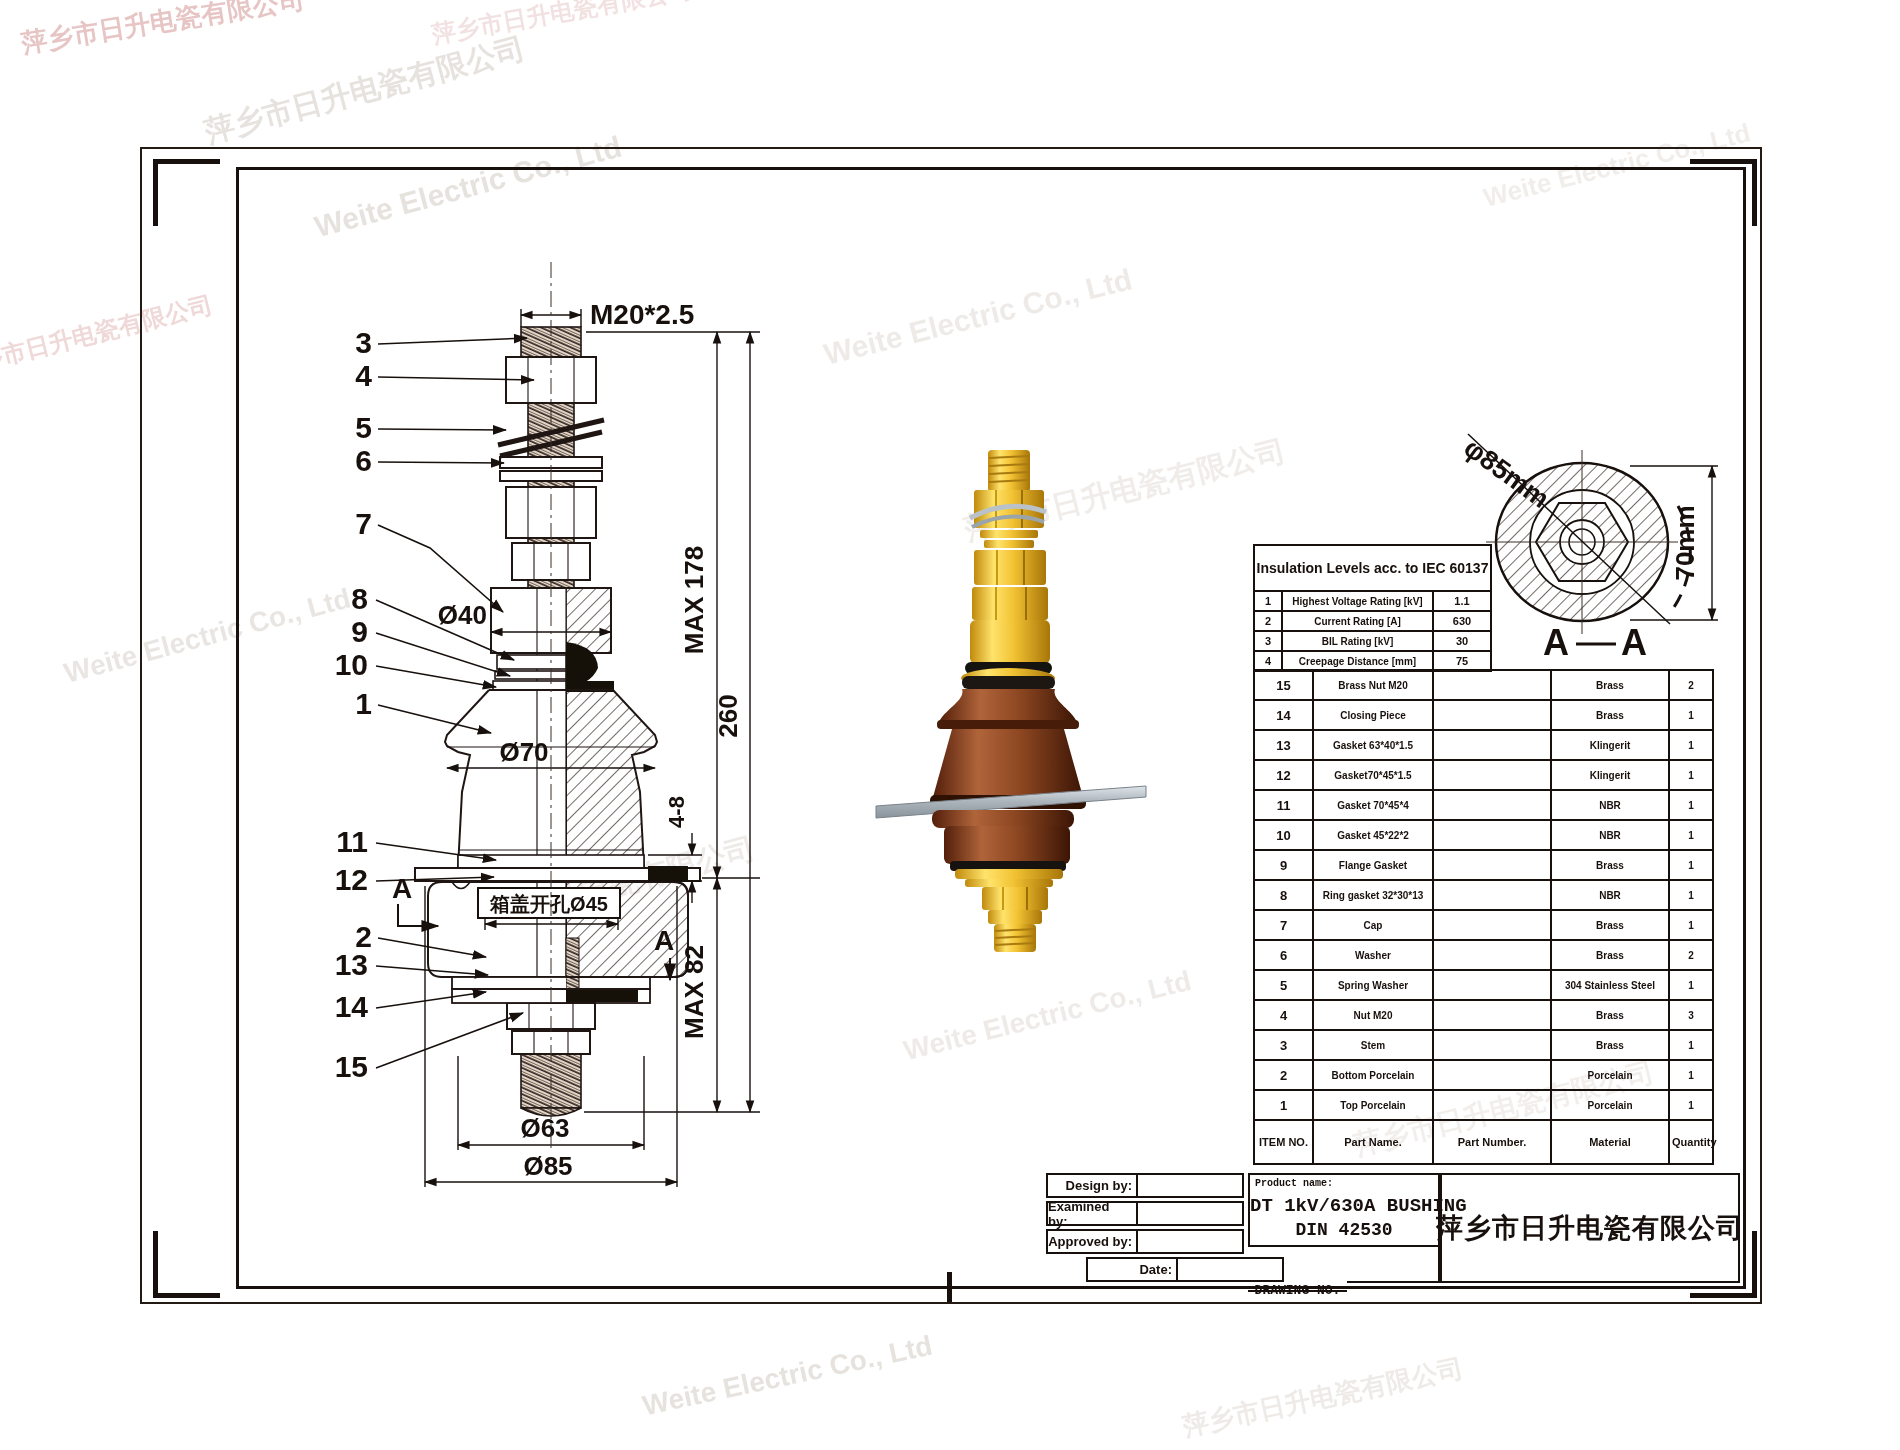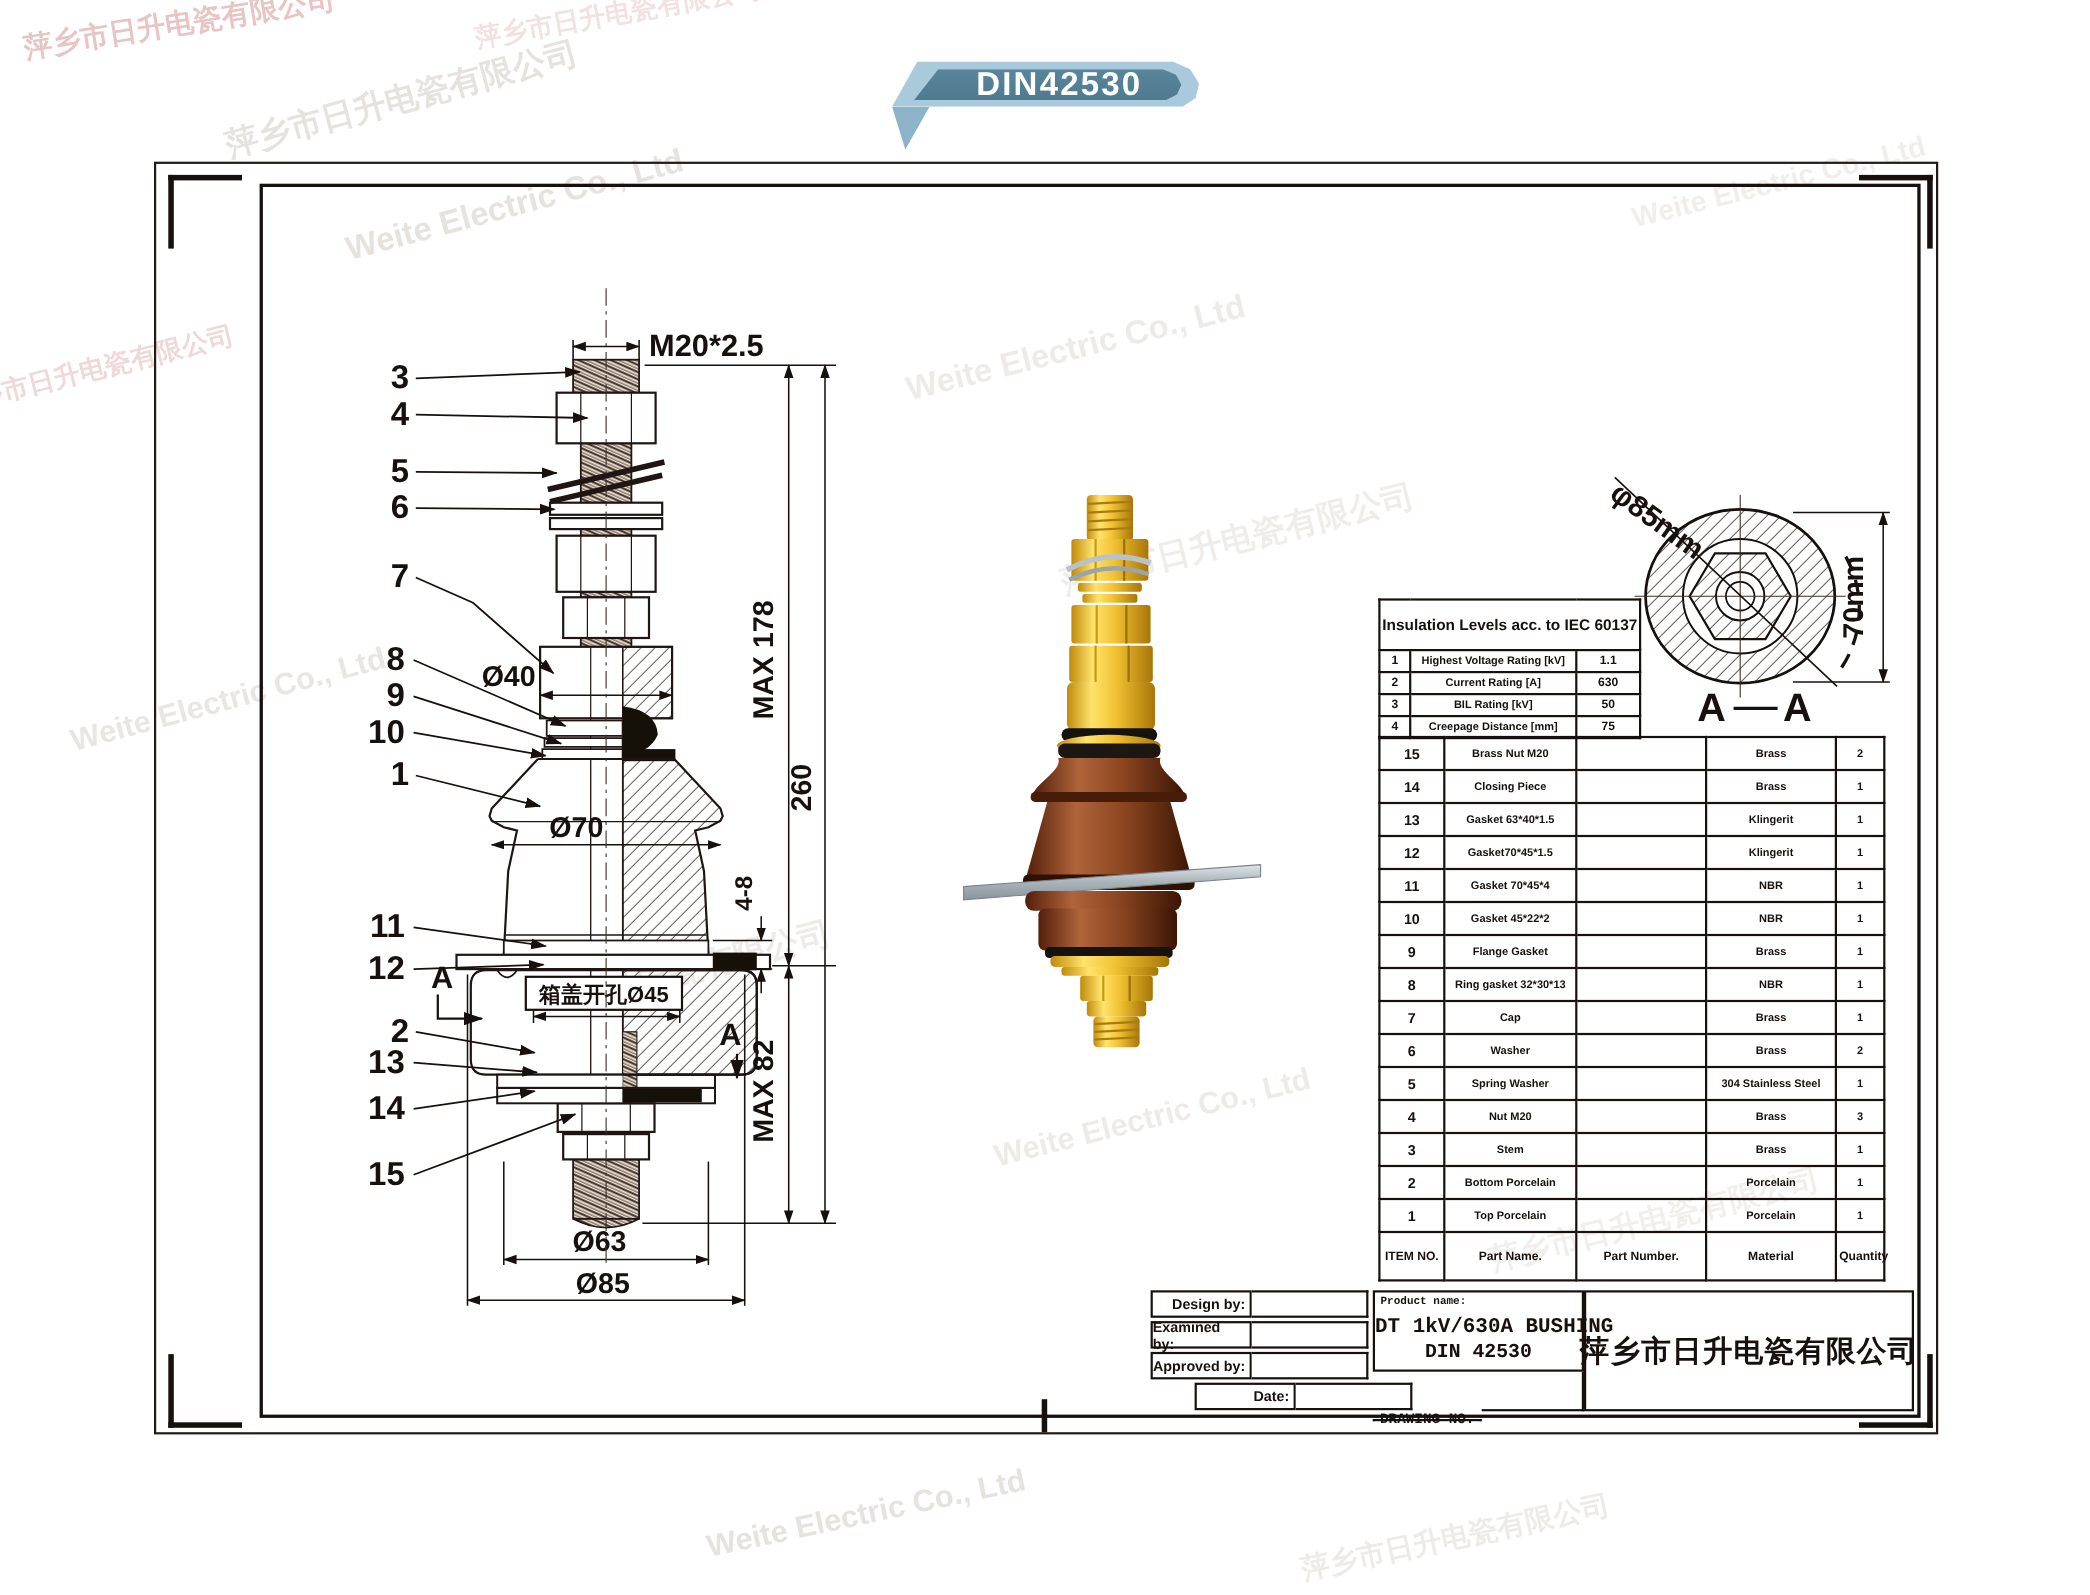--- a/index.html
+++ b/index.html
@@ -76,26 +76,20 @@
   <div class="wm" style="left:60px;top:620px;color:#c3b7ae;opacity:.35;font-size:28px;transform:rotate(-15deg);">Weite Electric Co., Ltd</div>
   <div class="wm" style="left:820px;top:300px;color:#c8bcb2;opacity:.3;font-size:30px;transform:rotate(-14deg);">Weite Electric Co., Ltd</div>
   <div class="wm" style="left:960px;top:470px;color:#c8bcb2;opacity:.28;font-size:30px;transform:rotate(-14deg);">萍乡市日升电瓷有限公司</div>
   <div class="wm" style="left:430px;top:870px;color:#c8bcb2;opacity:.3;font-size:30px;transform:rotate(-15deg);">萍乡市日升电瓷有限公司</div>
   <div class="wm" style="left:900px;top:1000px;color:#c8bcb2;opacity:.3;font-size:28px;transform:rotate(-14deg);">Weite Electric Co., Ltd</div>
   <div class="wm" style="left:1350px;top:1090px;color:#c8bcb2;opacity:.24;font-size:28px;transform:rotate(-14deg);">萍乡市日升电瓷有限公司</div>
   <div class="wm" style="left:640px;top:1360px;color:#c3b7ae;opacity:.4;font-size:28px;transform:rotate(-12deg);">Weite Electric Co., Ltd</div>
   <div class="wm" style="left:1180px;top:1380px;color:#c8bcb2;opacity:.3;font-size:26px;transform:rotate(-12deg);">萍乡市日升电瓷有限公司</div>
   <div class="wm" style="left:1480px;top:150px;color:#c8bcb2;opacity:.25;font-size:26px;transform:rotate(-14deg);">Weite Electric Co., Ltd</div>
 
-  <div class="banner">
-    <div class="banner-light"></div>
-    <div class="banner-fold"></div>
-    <div class="banner-dark"></div>
-    <div class="banner-text">DIN42530</div>
-  </div>
 
   <div class="outer-border"></div>
   <div class="cmark tl"></div>
   <div class="cmark tr"></div>
   <div class="cmark bl"></div>
   <div class="cmark br"></div>
   <div class="inner-frame"></div>
   <div class="tick-bottom"></div>
 
   <svg style="position:absolute;left:260px;top:250px;" width="540" height="990" viewBox="260 250 540 990">
@@ -407,21 +401,21 @@
           <td class="ins-val">1.1</td>
         </tr>
     <tr class="ins-row">
           <td class="ins-no">2</td>
           <td class="ins-name">Current Rating [A]</td>
           <td class="ins-val">630</td>
         </tr>
     <tr class="ins-row">
           <td class="ins-no">3</td>
           <td class="ins-name">BIL Rating [kV]</td>
-          <td class="ins-val">50</td>
+          <td class="ins-val">30</td>
         </tr>
     <tr class="ins-row">
           <td class="ins-no">4</td>
           <td class="ins-name">Creepage Distance [mm]</td>
           <td class="ins-val">75</td>
         </tr>
   </tbody>
     </table>
 
   <table class="parts-table">

